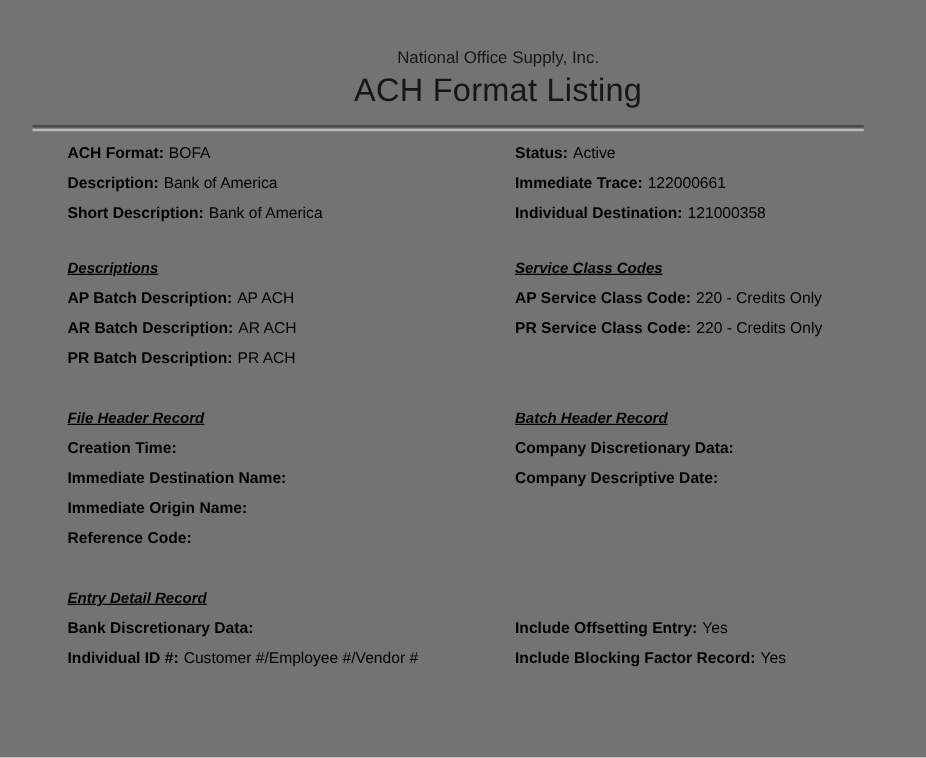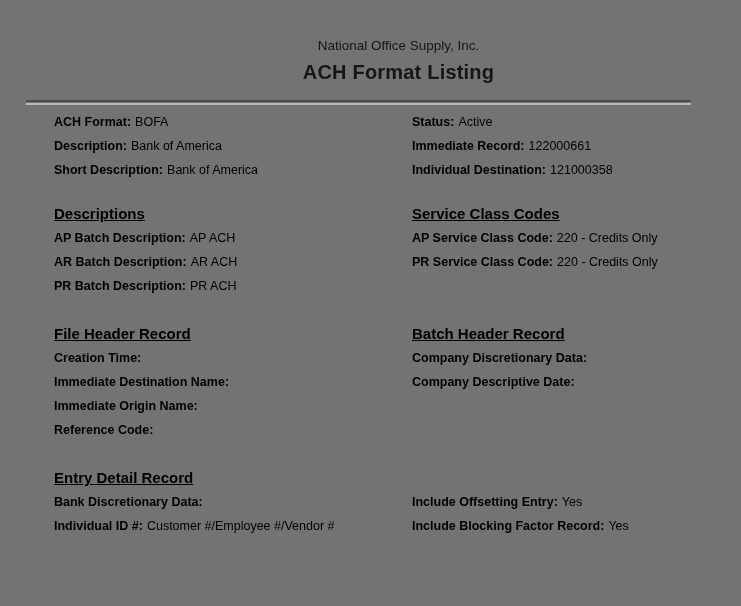--- a/index.html
+++ b/index.html
@@ -7,37 +7,38 @@
     position: relative;
     width: 741px;
     height: 606px;
     background: #737373;
     color: #000000;
     font-family: "Liberation Sans", sans-serif;
     overflow: hidden;
   }
   .header { padding-top: 38px; padding-left: 56px; text-align: center; }
   .company { font-size: 13.5px; line-height: 16px; font-weight: 400; color: #161616; }
-  .title   { font-size: 20px;  line-height: 32px; margin-top: 2px; font-weight: 700; color: #161616; letter-spacing: 0.2px; }
+  .title   { font-size: 26px;  line-height: 32px; margin-top: 2px; font-weight: 400; color: #161616; letter-spacing: 0.2px; }
   .rule {
     margin: 12px 50px 0 26px;
     height: 1px;
     border-top: 2px solid #4c4c4c;
     border-bottom: 2px solid #b9b9b9;
   }
   .content { padding-left: 54px; padding-right: 20px; }
   .cols { display: grid; grid-template-columns: 358px 1fr; }
   .info { margin-top: 5px; }
   .section { margin-top: 24px; }
   .section.first { margin-top: 20px; }
   .heading {
     height: 24px; line-height: 24px;
-    font-size: 15px; font-weight: 700;
+    font-size: 12px; font-weight: 700;
     text-decoration: underline;
     white-space: nowrap;
+    font-style: italic;
   }
   .field { height: 24px; line-height: 24px; font-size: 12.5px; white-space: nowrap; }
   .lbl { font-weight: 700; }
   .val { margin-left: 4px; font-weight: 400; }
 </style>
 </head>
 <body>
 
 <div class="page">
 
@@ -51,21 +52,21 @@
   <div class="content">
 
     <div class="cols info">
       <div>
         <div class="field"><span class="lbl">ACH Format:</span><span class="val">BOFA</span></div>
         <div class="field"><span class="lbl">Description:</span><span class="val">Bank of America</span></div>
         <div class="field"><span class="lbl">Short Description:</span><span class="val">Bank of America</span></div>
       </div>
       <div>
         <div class="field"><span class="lbl">Status:</span><span class="val">Active</span></div>
-        <div class="field"><span class="lbl">Immediate Record:</span><span class="val">122000661</span></div>
+        <div class="field"><span class="lbl">Immediate Trace:</span><span class="val">122000661</span></div>
         <div class="field"><span class="lbl">Individual Destination:</span><span class="val">121000358</span></div>
       </div>
     </div>
 
     <div class="cols section first">
       <div>
         <div class="heading">Descriptions</div>
         <div class="field"><span class="lbl">AP Batch Description:</span><span class="val">AP ACH</span></div>
         <div class="field"><span class="lbl">AR Batch Description:</span><span class="val">AR ACH</span></div>
         <div class="field"><span class="lbl">PR Batch Description:</span><span class="val">PR ACH</span></div>

